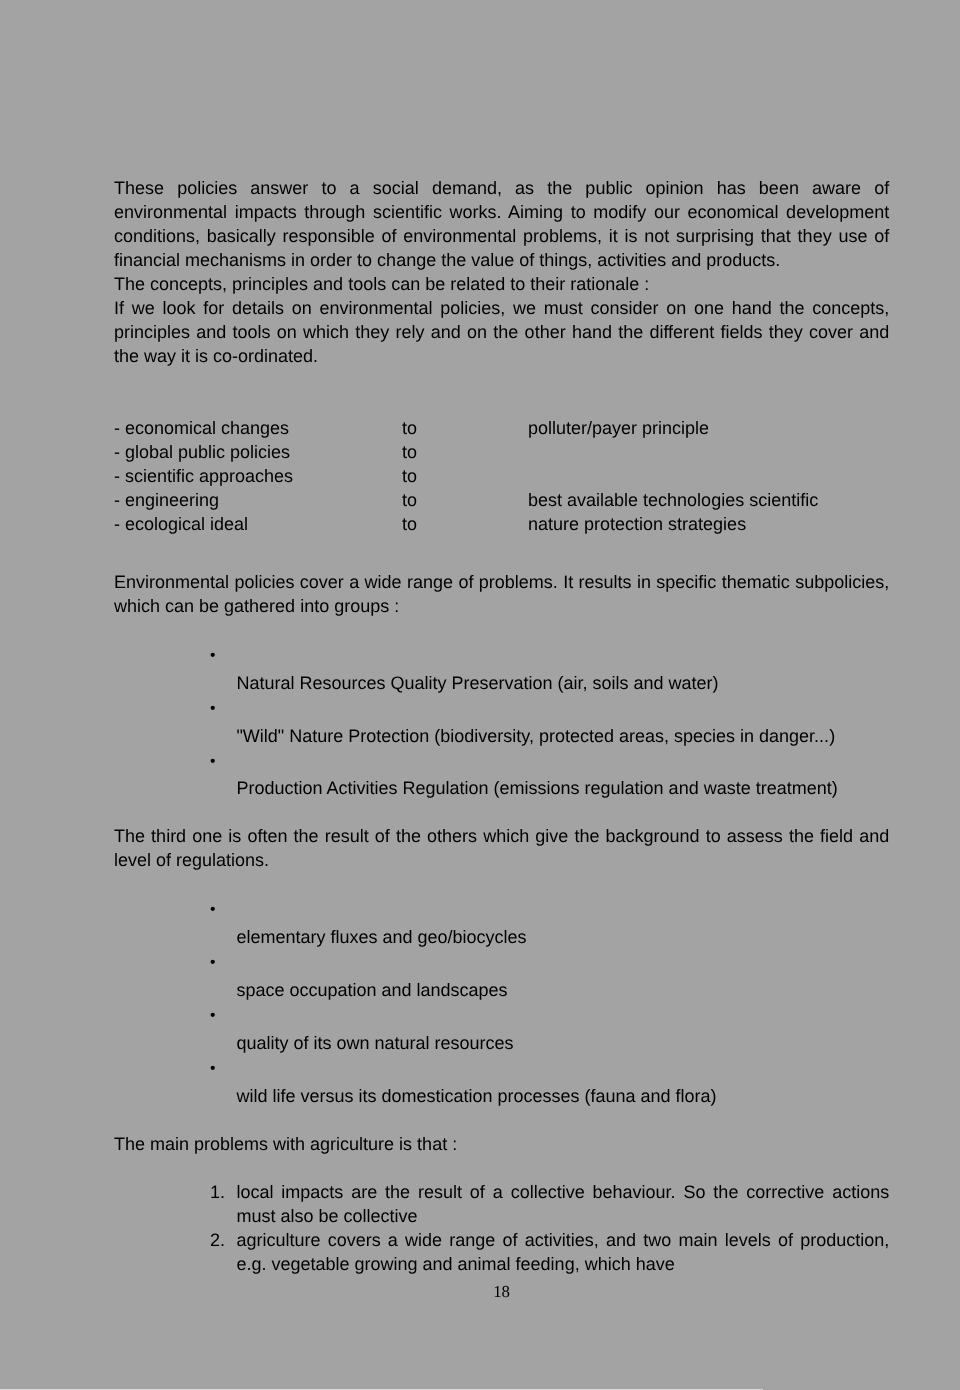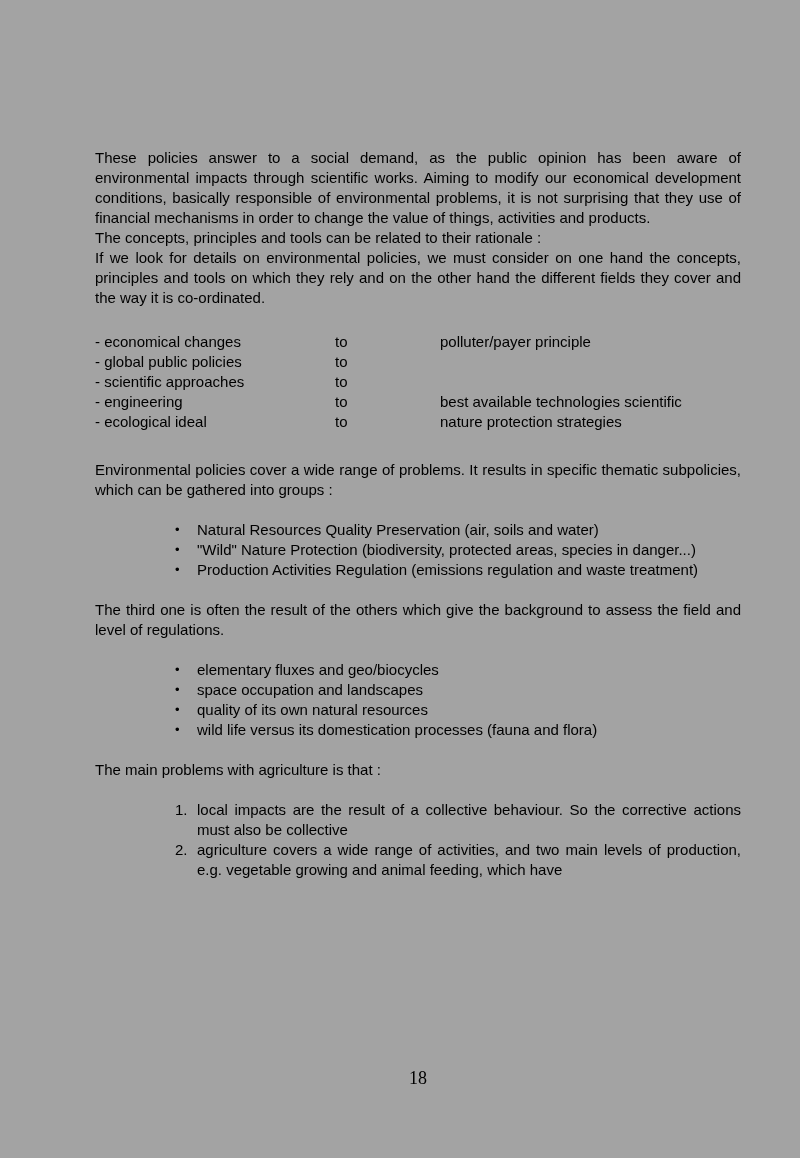--- a/index.html
+++ b/index.html
@@ -26,21 +26,21 @@
   }
   .para {
     text-align: justify;
     margin: 0;
   }
   .gap {
     margin-bottom: 20px;
   }
   
   .mapping {
-    margin: 24px 0 28px 0;
+    margin: 40px 0 28px 0;
   }
   .mapping-row {
     display: grid;
     grid-template-columns: 240px 105px 1fr;
   }
   
   .bullets {
     margin: 20px 0 20px 0;
     padding-left: 80px;
   }
@@ -48,20 +48,21 @@
     display: flex;
     align-items: flex-start;
   }
   .bullet-marker {
     flex: 0 0 22px;
     font-size: 13px;
   }
   .bullet-text {
     flex: 1;
     text-align: justify;
+    margin-top: 24px;
   }
   
   .numbered {
     margin: 20px 0 0 0;
     padding-left: 80px;
   }
   .numbered-item {
     display: flex;
     align-items: flex-start;
   }
@@ -72,21 +73,21 @@
     flex: 1;
     text-align: justify;
   }
   .page-number {
     position: absolute;
     top: 1068px;
     left: 95px;
     width: 646px;
     text-align: center;
     font-family: "Liberation Serif", serif;
-    font-size: 18px;
+    font-size: 14px;
   }
 </style>
 </head>
 <body>
 
 <div class="page">
   <div class="content">
 
     <p class="para">These policies answer to a social demand, as the public opinion has been aware of environmental impacts through scientific works. Aiming to modify our economical development conditions, basically responsible of environmental problems, it is not surprising that they use of financial mechanisms in order to change the value of things, activities and products.</p>
     <p class="para">The concepts, principles and tools can be related to their rationale :</p>

